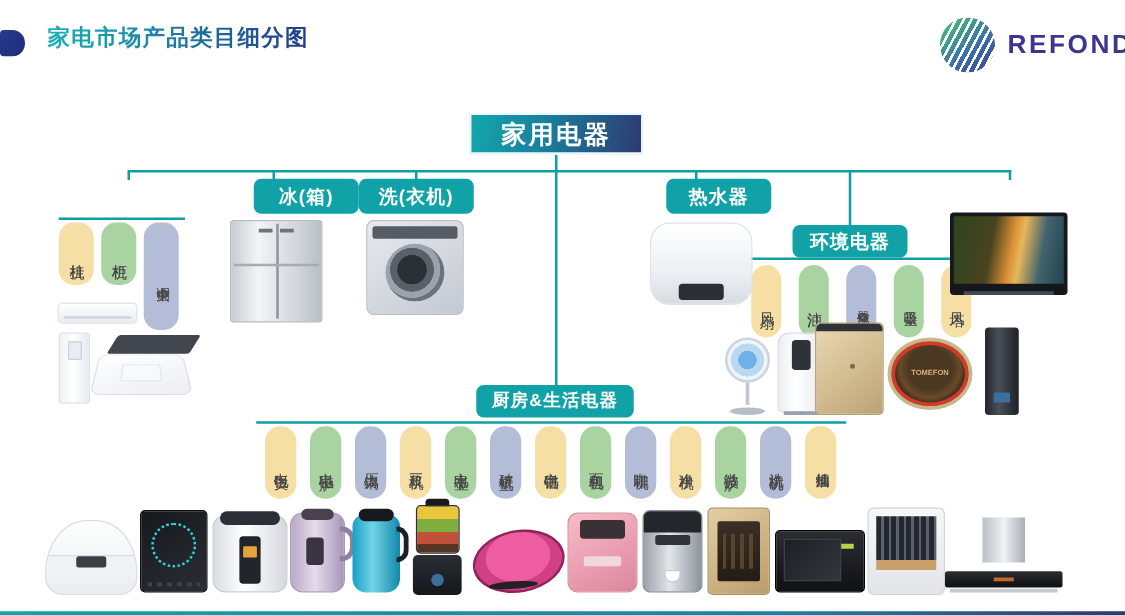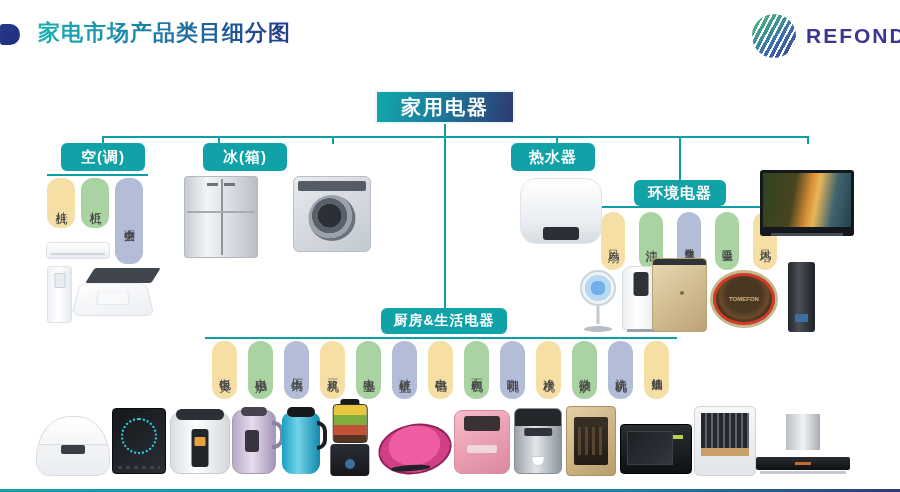--- a/index.html
+++ b/index.html
@@ -2,21 +2,21 @@
 <html><head>
 <meta charset="utf-8">
 <style>
   html,body{margin:0;padding:0;background:#fff;}
   #canvas{position:relative;width:900px;height:492px;background:#fff;overflow:hidden;
           font-family:"Liberation Sans","DejaVu Sans",sans-serif;}
 
   
   .title-bullet{position:absolute;left:0;top:24px;width:20px;height:21px;
     background:linear-gradient(135deg,#273a8c,#1f2d7a);border-radius:3px 50% 50% 3px;}
-  .page-title{position:absolute;left:38px;top:18px;font-size:22px;font-weight:bold;letter-spacing:1px;
+  .page-title{position:absolute;left:38px;top:18px;font-size:18px;font-weight:bold;letter-spacing:1px;
     background:linear-gradient(90deg,#17b0b4 0%,#1d7fa6 45%,#223a8c 100%);
     -webkit-background-clip:text;background-clip:text;color:transparent;}
   @supports not (background-clip:text){.page-title{color:#1b6fa0;background:none;}}
   .logo{position:absolute;left:752px;top:14px;display:flex;align-items:center;gap:10px;}
   .logo-globe{width:44px;height:44px;border-radius:50%;
     background:repeating-linear-gradient(118deg,#ffffff 0 2px,rgba(255,255,255,0) 2px 5.5px),
                linear-gradient(140deg,#5cbb6e 0%,#3fa18b 28%,#3b6cae 60%,#3d3d94 100%);}
   .logo-text{font-size:21px;font-weight:bold;letter-spacing:2px;color:#3c3690;}
 
   
@@ -176,23 +176,23 @@
   <div class="vline" style="left:102px;top:136px;height:8px;"></div>
   <div class="vline" style="left:218px;top:136px;height:8px;"></div>
   <div class="vline" style="left:332px;top:136px;height:8px;"></div>
   <div class="vline" style="left:556px;top:136px;height:8px;"></div>
   <div class="vline" style="left:679px;top:136px;height:45px;"></div>
   <div class="vline" style="left:807px;top:136px;height:8px;"></div>
   <div class="hline" style="left:47px;top:174px;width:101px;"></div>
   <div class="hline" style="left:597px;top:206px;width:164px;"></div>
   <div class="hline" style="left:205px;top:337px;width:472px;"></div>
 
-  <div class="lbl" style="left:61px;top:143px;width:84px;">空(调)</div>
   <div class="lbl" style="left:177px;top:143px;width:84px;margin-left:26px;">冰(箱)</div>
-  <div class="lbl" style="left:511px;top:143px;width:84px;">热水器</div>
+  <div class="lbl" style="left:287px;top:143px;width:92px;">洗(衣机)</div>
+  <div class="lbl" style="left:533px;top:143px;width:84px;">热水器</div>
   <div class="lbl" style="left:381px;top:308px;width:126px;height:26px;font-size:14px;">厨房&amp;生活电器</div>
   <div class="lbl" style="left:634px;top:180px;width:92px;height:26px;">环境电器</div>
 
   <div class="pill y" style="left:47px;top:178px;width:28px;height:50px;">挂机</div>
   <div class="pill g" style="left:81px;top:178px;width:28px;height:50px;">柜机</div>
   <div class="pill b c4" style="left:115px;top:178px;width:28px;height:86px;">中央空调</div>
 
   <div class="pill y" style="left:601px;top:212px;width:24px;height:58px;">风扇</div>
   <div class="pill g" style="left:639px;top:212px;width:24px;height:58px;">油汀</div>
   <div class="pill b c5" style="left:677px;top:212px;width:24px;height:58px;">空气净化器</div>

